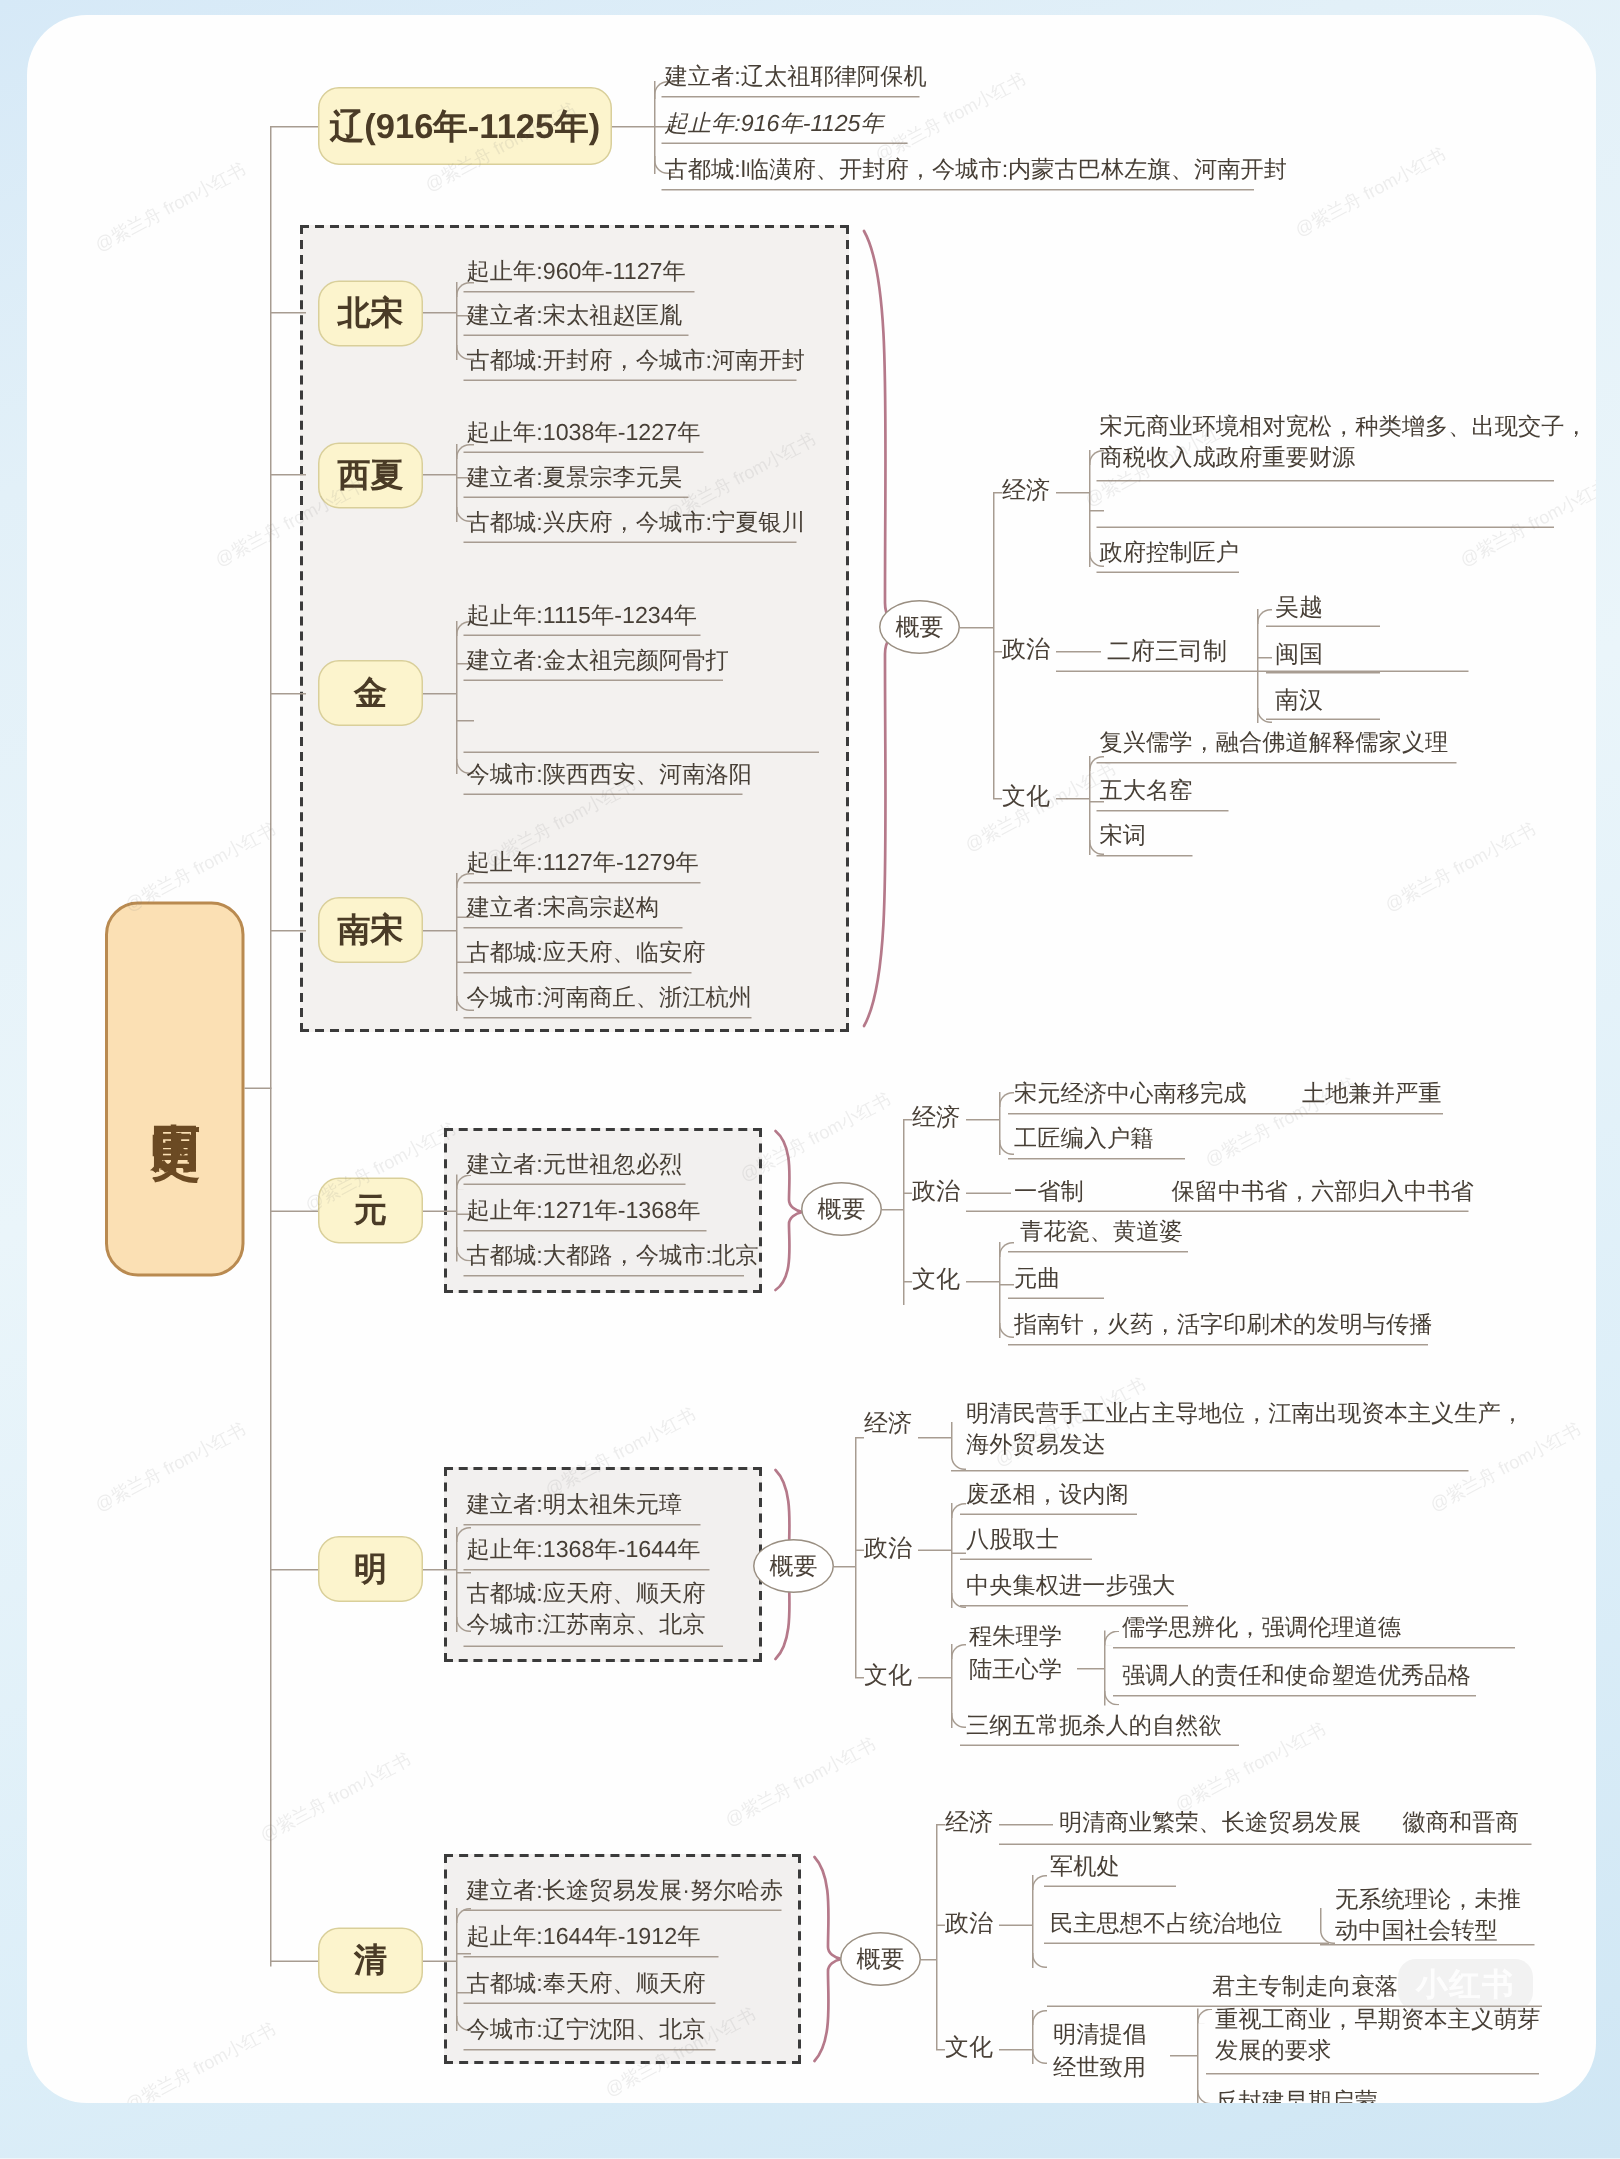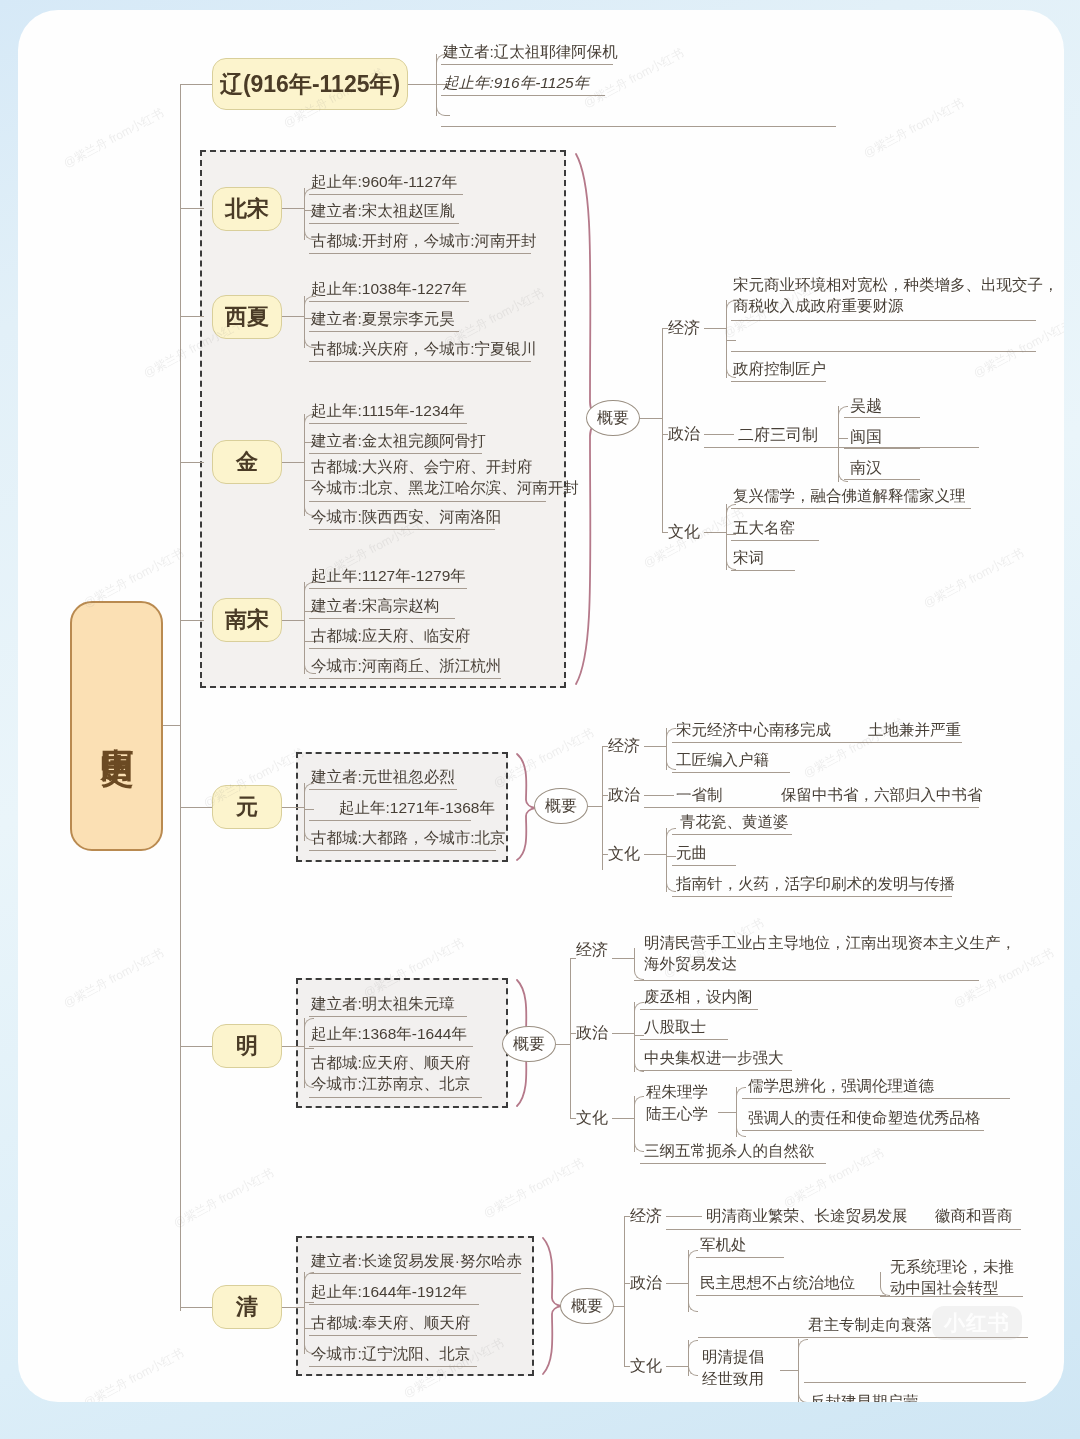--- a/index.html
+++ b/index.html
@@ -157,20 +157,21 @@
   <div class="ln h" style="left:390px; top:74px; width:28px;"></div>
   <div class="ln v" style="left:418px; top:44px; height:62px;"></div>
   <div class="elbow tl" style="left:418px; top:44px; width:14px; height:12px;"></div>
   <div class="ln h" style="left:418px; top:74px; width:14px;"></div>
   <div class="elbow bl" style="left:418px; top:94px; width:14px; height:12px;"></div>
 
   <div class="txt" style="left:425px; top:32px;">建立者:辽太祖耶律阿保机</div>
   <div class="ul" style="left:423px; top:54px; width:172px;"></div>
   <div class="txt" style="left:425px; top:63px;font-style:italic;">起止年:916年-1125年</div>
   <div class="ul" style="left:423px; top:85px; width:164px;"></div>
+  <div class="txt" style="left:425px; top:94px;">古都城:l临潢府、开封府，今城市:内蒙古巴林左旗、河南开封</div>
   <div class="ul" style="left:423px; top:116px; width:395px;"></div>
 
   <div class="dashbox" style="left:182px; top:140px; width:366px; height:538px;"></div>
 
   <div class="node" style="left:194px; top:177px; width:70px; height:44px; font-size:22px;">北宋</div>
   <div class="ln h" style="left:264px; top:198px; width:22px;"></div>
   <div class="ln v" style="left:286px; top:178px; height:52px;"></div>
   <div class="elbow tl" style="left:286px; top:178px; width:12px; height:10px;"></div>
   <div class="ln h" style="left:286px; top:200px; width:12px;"></div>
   <div class="elbow bl" style="left:286px; top:220px; width:12px; height:10px;"></div>
@@ -201,22 +202,20 @@
   <div class="ln v" style="left:286px; top:404px; height:102px;"></div>
   <div class="elbow tl" style="left:286px; top:404px; width:12px; height:10px;"></div>
   <div class="ln h" style="left:286px; top:432px; width:12px;"></div>
   <div class="ln h" style="left:286px; top:470px; width:12px;"></div>
   <div class="elbow bl" style="left:286px; top:496px; width:12px; height:10px;"></div>
 
   <div class="txt" style="left:293px; top:391px;">起止年:1115年-1234年</div>
   <div class="ul" style="left:291px; top:413px; width:158px;"></div>
   <div class="txt" style="left:293px; top:421px;">建立者:金太祖完颜阿骨打</div>
   <div class="ul" style="left:291px; top:443px; width:173px;"></div>
-  <div class="txt" style="left:293px; top:447px;">古都城:大兴府、会宁府、开封府
-今城市:北京、黑龙江哈尔滨、河南开封</div>
   <div class="ul" style="left:291px; top:491px; width:237px;"></div>
   <div class="txt" style="left:293px; top:497px;">今城市:陕西西安、河南洛阳</div>
   <div class="ul" style="left:291px; top:519px; width:186px;"></div>
 
   <div class="node" style="left:194px; top:588px; width:70px; height:44px; font-size:22px;">南宋</div>
   <div class="ln h" style="left:264px; top:610px; width:22px;"></div>
   <div class="ln v" style="left:286px; top:572px; height:92px;"></div>
   <div class="elbow tl" style="left:286px; top:572px; width:12px; height:10px;"></div>
   <div class="ln h" style="left:286px; top:601px; width:12px;"></div>
   <div class="ln h" style="left:286px; top:631px; width:12px;"></div>
@@ -292,21 +291,21 @@
   <div class="node" style="left:194px; top:775px; width:70px; height:44px; font-size:22px;">元</div>
   <div class="dashbox light" style="left:278px; top:742px; width:212px; height:110px;"></div>
   <div class="ln h" style="left:264px; top:797px; width:22px;"></div>
   <div class="ln v" style="left:286px; top:773px; height:58px;"></div>
   <div class="elbow tl" style="left:286px; top:773px; width:10px; height:10px;"></div>
   <div class="ln h" style="left:286px; top:799px; width:10px;"></div>
   <div class="elbow bl" style="left:286px; top:821px; width:10px; height:10px;"></div>
 
   <div class="txt" style="left:293px; top:757px;">建立者:元世祖忽必烈</div>
   <div class="ul" style="left:291px; top:779px; width:148px;"></div>
-  <div class="txt" style="left:293px; top:788px;margin-left:28px;">起止年:1271年-1368年</div>
+  <div class="txt" style="left:293px; top:788px;">起止年:1271年-1368年</div>
   <div class="ul" style="left:291px; top:810px; width:162px;"></div>
   <div class="txt" style="left:293px; top:818px;">古都城:大都路，今城市:北京</div>
   <div class="ul" style="left:291px; top:840px; width:187px;"></div>
 
   <div class="brace" style="left:494px; top:742px; width:26px; height:110px;">
     <svg width="26" height="110" viewBox="0 0 26 110" fill="none">
       <path d="M5 2 C17 12 14 34 14 48 C14 52 18 55 23 56 C18 57 14 60 14 64 C14 78 17 100 5 108" stroke="#b5798a" stroke-width="1.8" fill="none" stroke-linecap="round"></path>
     </svg>
   </div>
 
@@ -480,20 +479,22 @@
   <div class="txt" style="left:790px; top:1305px;">君主专制走向衰落</div>
   <div class="ul" style="left:680px; top:1327px; width:330px;"></div>
 
   <div class="txt" style="left:684px; top:1336px; line-height:1.45;">明清提倡
 经世致用</div>
   <div class="ln v" style="left:780px; top:1329px; height:64px;"></div>
   <div class="elbow tl" style="left:780px; top:1329px; width:10px; height:10px;"></div>
   <div class="elbow bl" style="left:780px; top:1383px; width:10px; height:10px;"></div>
   <div class="ln h" style="left:762px; top:1360px; width:18px;"></div>
 
+  <div class="txt" style="left:792px; top:1327px;">重视工商业，早期资本主义萌芽
+发展的要求</div>
   <div class="ul" style="left:786px; top:1372px; width:222px;"></div>
   <div class="txt" style="left:792px; top:1382px;">反封建早期启蒙</div>
 
   <div class="wm" style="left:40px; top:120px;">@紫兰舟 from小红书</div>
   <div class="wm" style="left:260px; top:80px;">@紫兰舟 from小红书</div>
   <div class="wm" style="left:560px; top:60px;">@紫兰舟 from小红书</div>
   <div class="wm" style="left:840px; top:110px;">@紫兰舟 from小红书</div>
   <div class="wm" style="left:120px; top:330px;">@紫兰舟 from小红书</div>
   <div class="wm" style="left:420px; top:300px;">@紫兰舟 from小红书</div>
   <div class="wm" style="left:700px; top:290px;">@紫兰舟 from小红书</div>

